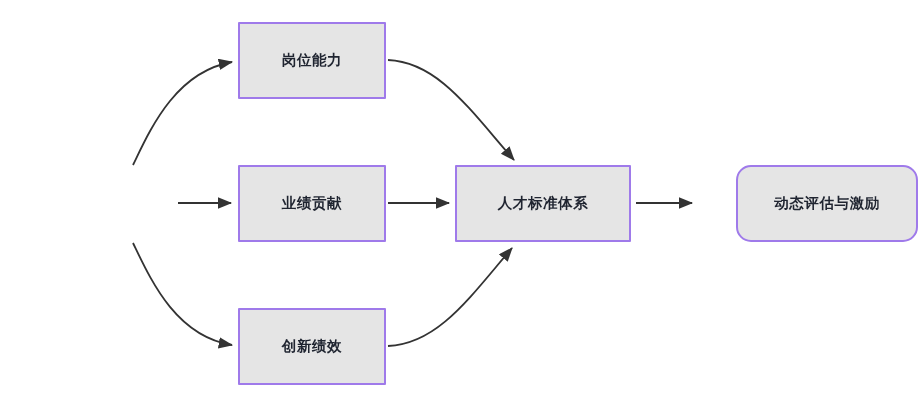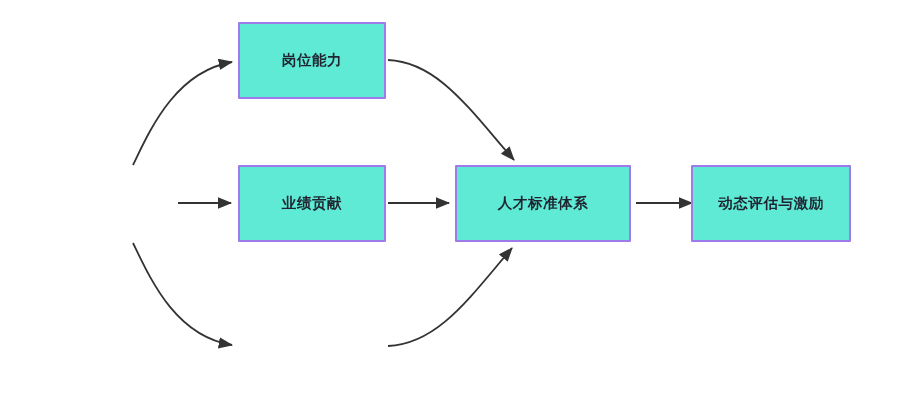--- a/index.html
+++ b/index.html
@@ -24,40 +24,40 @@
     width: 921px;
     height: 403px;
     pointer-events: none;
   }
   .node {
     position: absolute;
     box-sizing: border-box;
     display: flex;
     align-items: center;
     justify-content: center;
-    background: #5eead4;
+    background: #e5e5e5;
     border: 2px solid #9f7aea;
     border-radius: 1px;
   }
   .node-label {
     font-size: 14.5px;
     font-weight: 700;
     color: #1f2430;
     letter-spacing: 0.6px;
     line-height: 1.2;
     white-space: nowrap;
     text-align: center;
   }
   
   #node-strategy      { left: 28px;  top: 165px; width: 148px; height: 77px; }
   #node-competency    { left: 238px; top: 22px;  width: 148px; height: 77px; }
   #node-performance   { left: 238px; top: 165px; width: 148px; height: 77px; }
   #node-innovation    { left: 238px; top: 308px; width: 148px; height: 77px; }
   #node-talentstd     { left: 455px; top: 165px; width: 176px; height: 77px; }
-  #node-evaluation    { left: 691px; top: 165px; width: 160px; height: 77px; }
+  #node-evaluation    { left: 736px; top: 165px; width: 182px; height: 77px; border-radius: 15px; }
 </style>
 </head>
 <body>
 
 <div id="canvas">
 
   <svg id="edges" viewBox="0 0 921 403" xmlns="http://www.w3.org/2000/svg">
     <defs>
       <marker id="arrowhead" markerWidth="9" markerHeight="9" refX="7.4" refY="3.2" orient="auto" markerUnits="strokeWidth">
         <path d="M0,0 L8,3.2 L0,6.4 z" fill="#333333"></path>
@@ -81,20 +81,23 @@
 
 
   <div class="node" id="node-competency">
     <span class="node-label">岗位能力</span>
   </div>
 
   <div class="node" id="node-performance">
     <span class="node-label">业绩贡献</span>
   </div>
 
+  <div class="node" id="node-innovation">
+    <span class="node-label">创新绩效</span>
+  </div>
 
   <div class="node" id="node-talentstd">
     <span class="node-label">人才标准体系</span>
   </div>
 
   <div class="node" id="node-evaluation">
     <span class="node-label">动态评估与激励</span>
   </div>
 
 </div>

